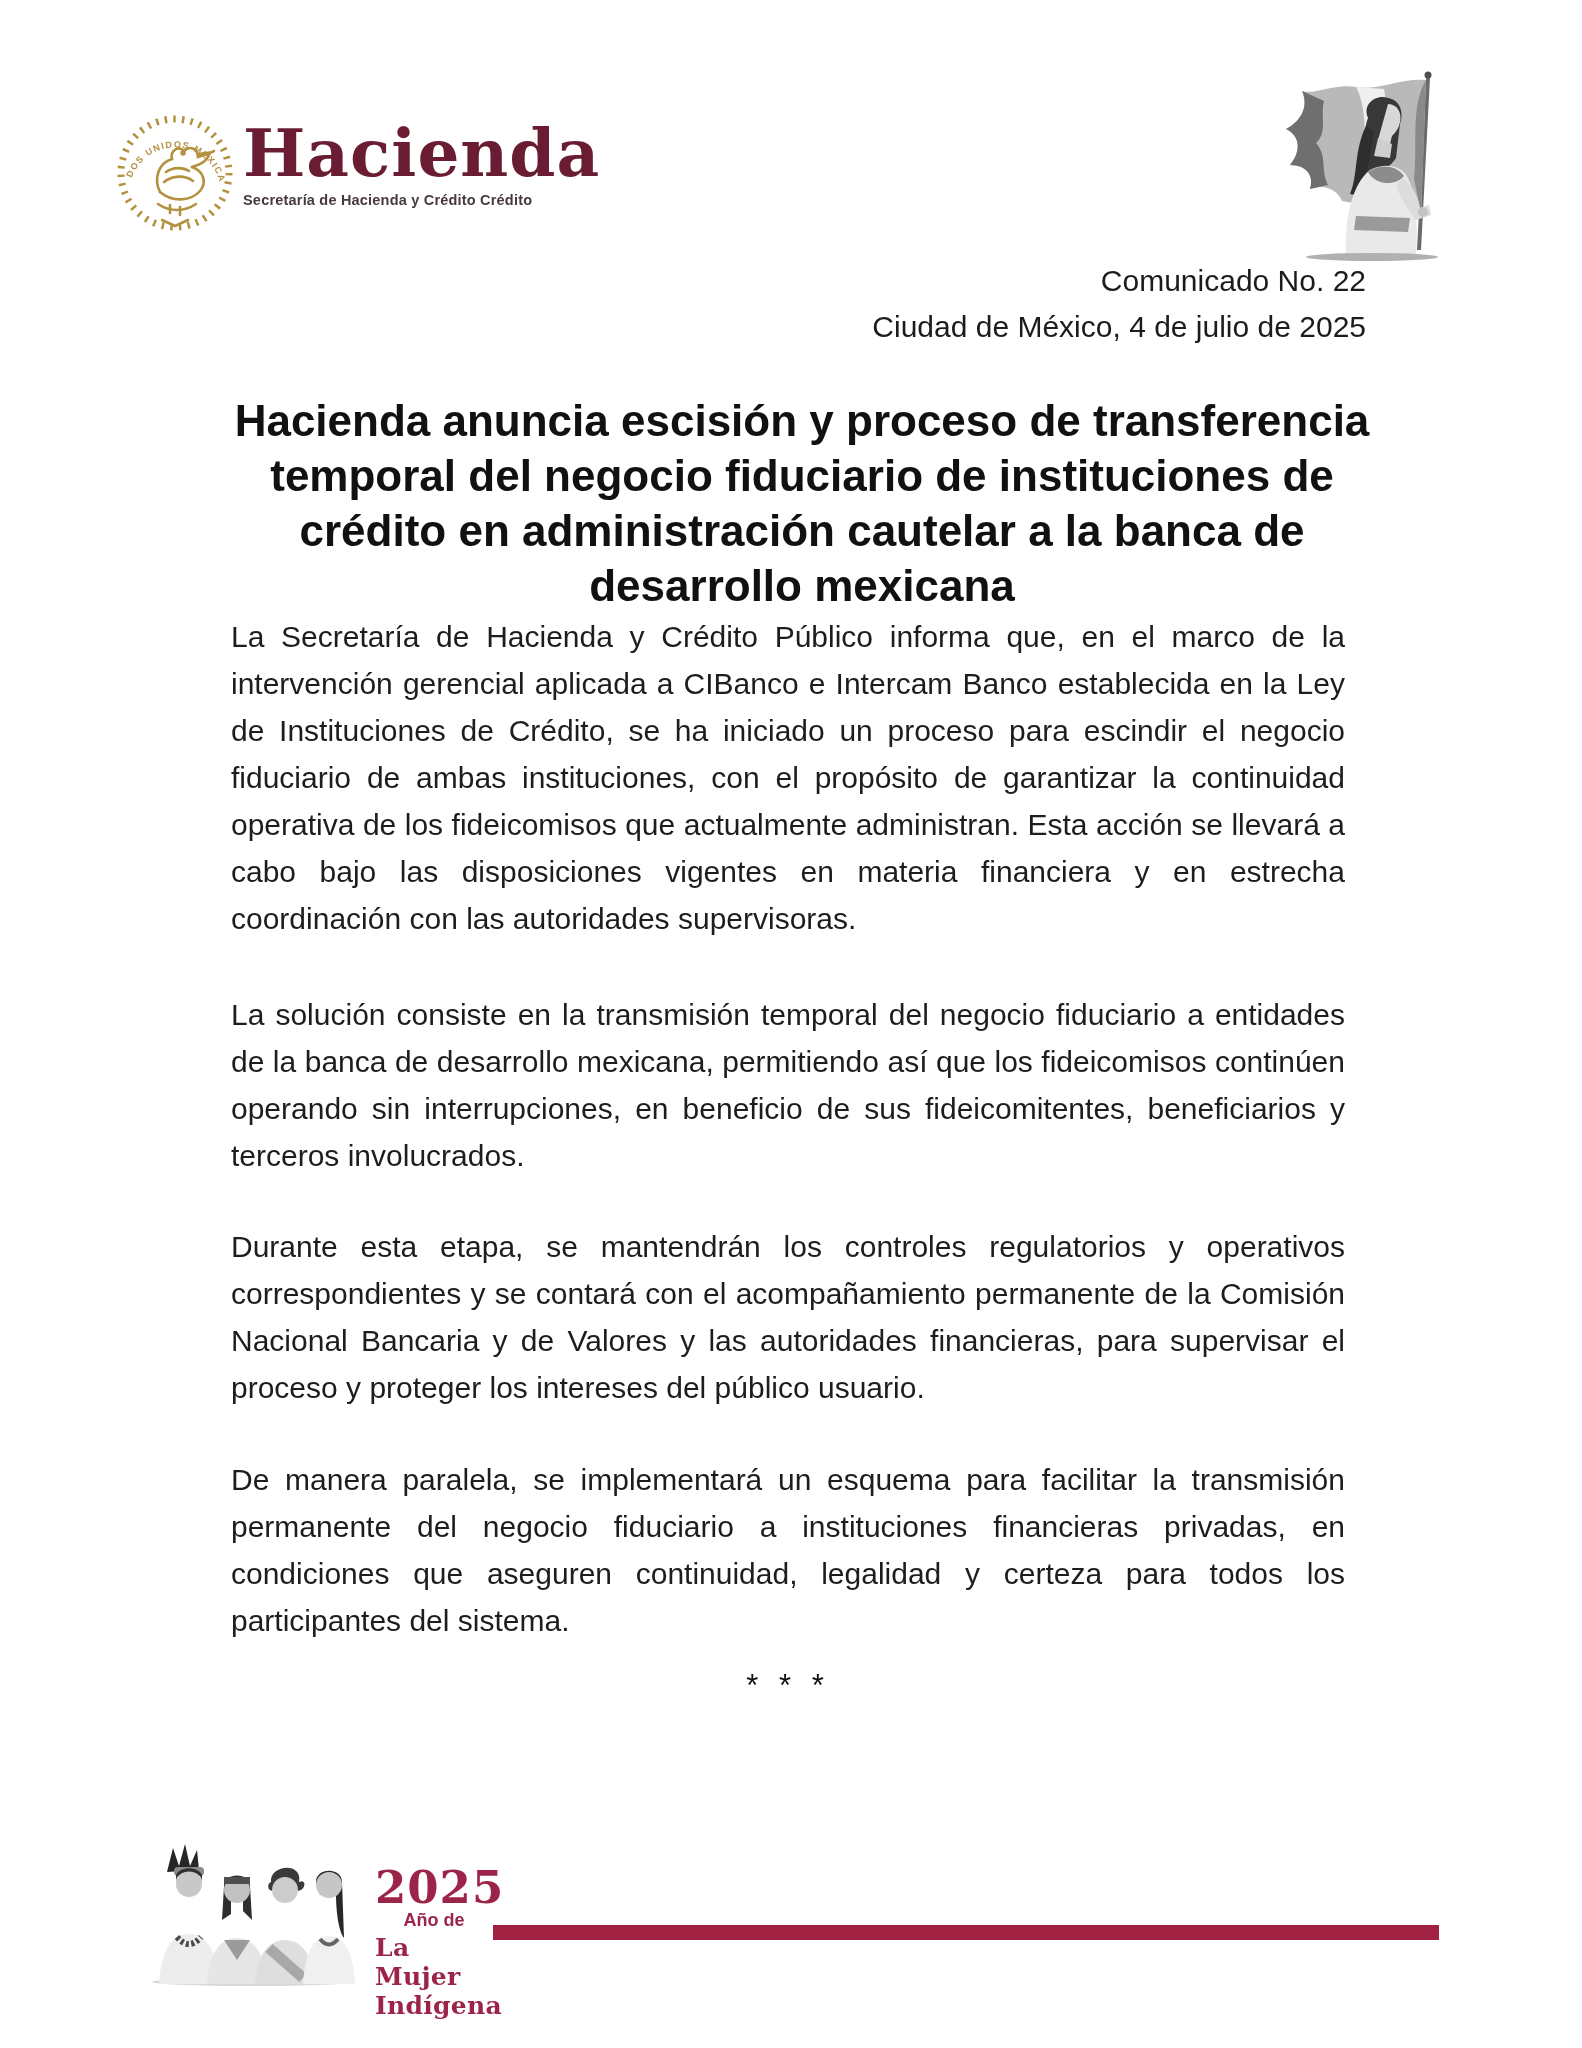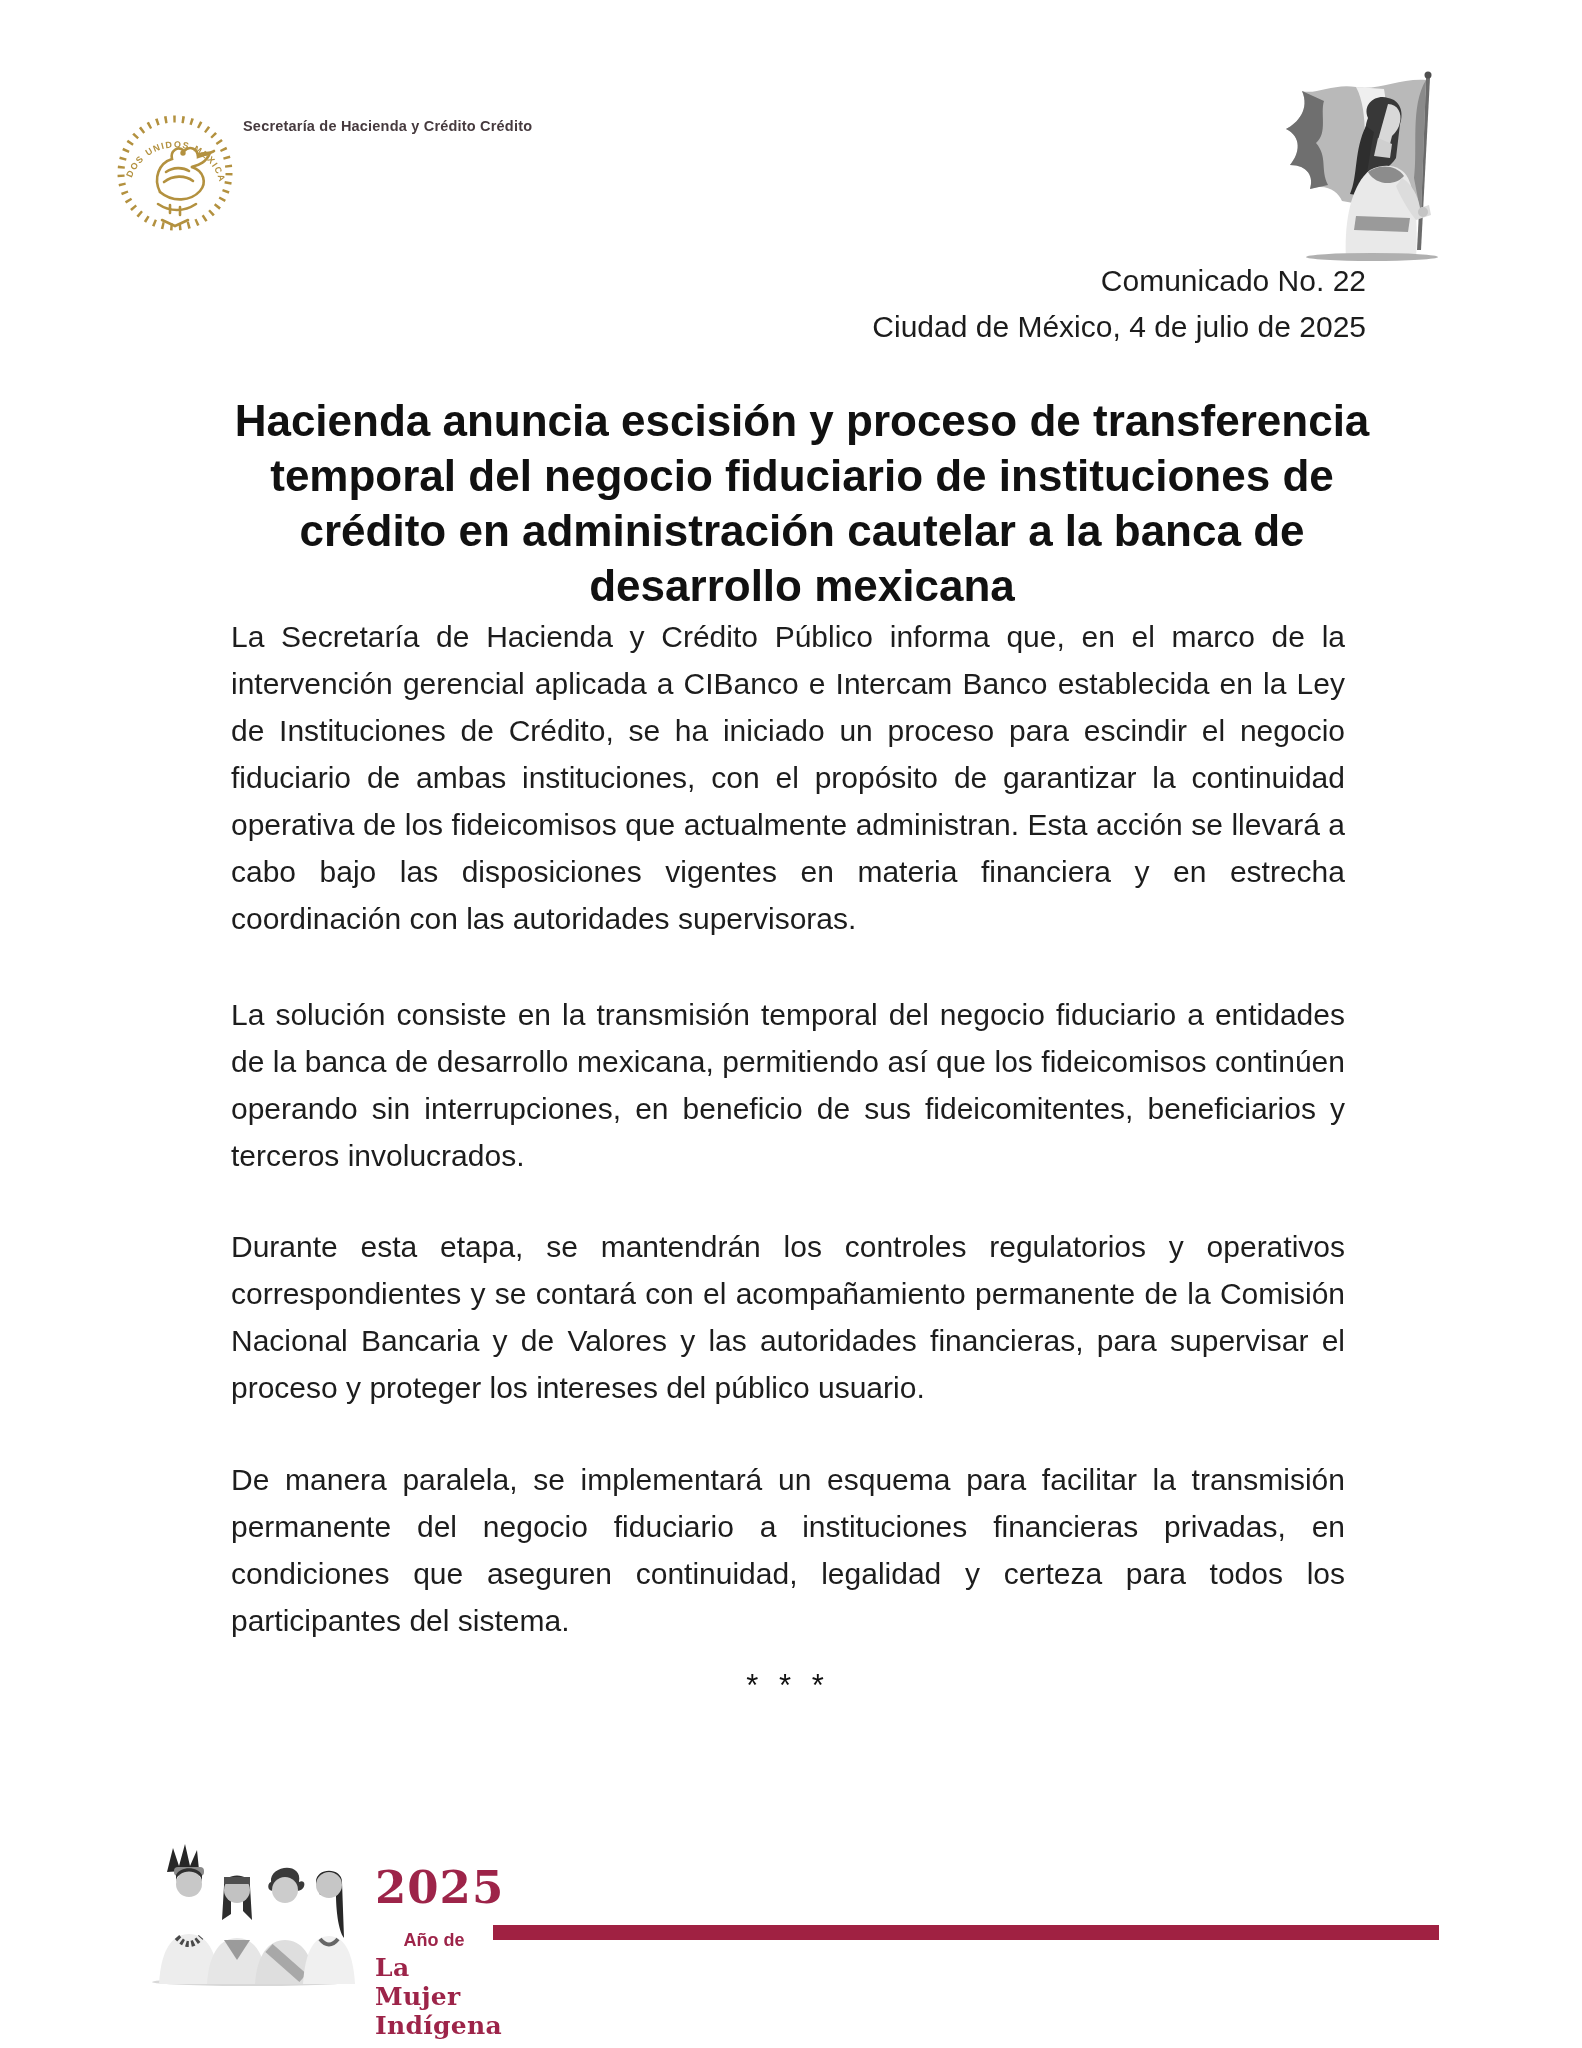--- a/index.html
+++ b/index.html
@@ -54,21 +54,21 @@
     text-align:center;font-size:31px;letter-spacing:6px;color:#111;
   }
 
   
   .women-art{position:absolute;left:145px;top:1838px;}
   .year-block{position:absolute;left:375px;top:1866px;width:118px;color:#9D2449;}
   .f-year{
     font-family:"DejaVu Serif",serif;font-weight:bold;
     font-size:45px;line-height:44px;letter-spacing:1px;
   }
-  .f-ano{font-size:18px;font-weight:bold;line-height:20px;text-align:center;margin-top:20px;}
+  .f-ano{font-size:18px;font-weight:bold;line-height:20px;text-align:center;}
   .f-mujer,.f-indigena{
     font-family:"DejaVu Serif",serif;font-weight:bold;
     font-size:25px;line-height:29px;letter-spacing:.3px;
   }
   .f-mujer{margin-top:3px;}
   .footer-bar{
     position:absolute;left:493px;top:1925px;
     width:946px;height:15px;background:#A02142;
   }
 </style>
@@ -92,20 +92,21 @@
       <path d="M52 72 C61 65 73 65 81 71"></path>
       <path d="M86 45 C92 41 97 45 102 41"></path>
       <path d="M46 94 C58 102 72 102 84 94"></path>
       <path d="M58 95 L58 103 M68 97 L68 105"></path>
       <path d="M50 110 L63 116 L76 110"></path>
       <circle cx="71" cy="43" r="1.4" fill="#B3913F"></circle>
     </g>
   </svg>
 
   <div class="logo-text">
+    <div class="wordmark">Hacienda</div>
     <div class="logo-sub">Secretaría de Hacienda y Crédito Crédito</div>
   </div>
 
   <svg class="flag-art" width="195" height="200" viewBox="0 0 195 200" aria-hidden="true">
     <path d="M178 14 L169 186" stroke="#6b6b6b" stroke-width="4"></path>
     <circle cx="178" cy="11" r="3.5" fill="#4f4f4f"></circle>
     <path d="M176 16 C150 14 128 27 106 23 C84 19 66 31 52 27 C60 45 48 59 36 65 C52 73 50 89 40 101 C58 101 64 113 60 125 C76 119 88 127 92 137 L171 151 Z" fill="#b9b9b9"></path>
     <path d="M52 27 C60 45 48 59 36 65 C52 73 50 89 40 101 C58 101 64 113 60 125 L78 121 C70 105 78 93 66 79 C78 69 70 49 74 37 Z" fill="#6f6f6f"></path>
     <path d="M106 23 C120 49 112 91 118 121 L140 133 C132 97 140 57 134 25 Z" fill="#efefef"></path>
     <path d="M176 16 C160 42 168 84 164 114 L171 151 Z" fill="#8a8a8a"></path>

